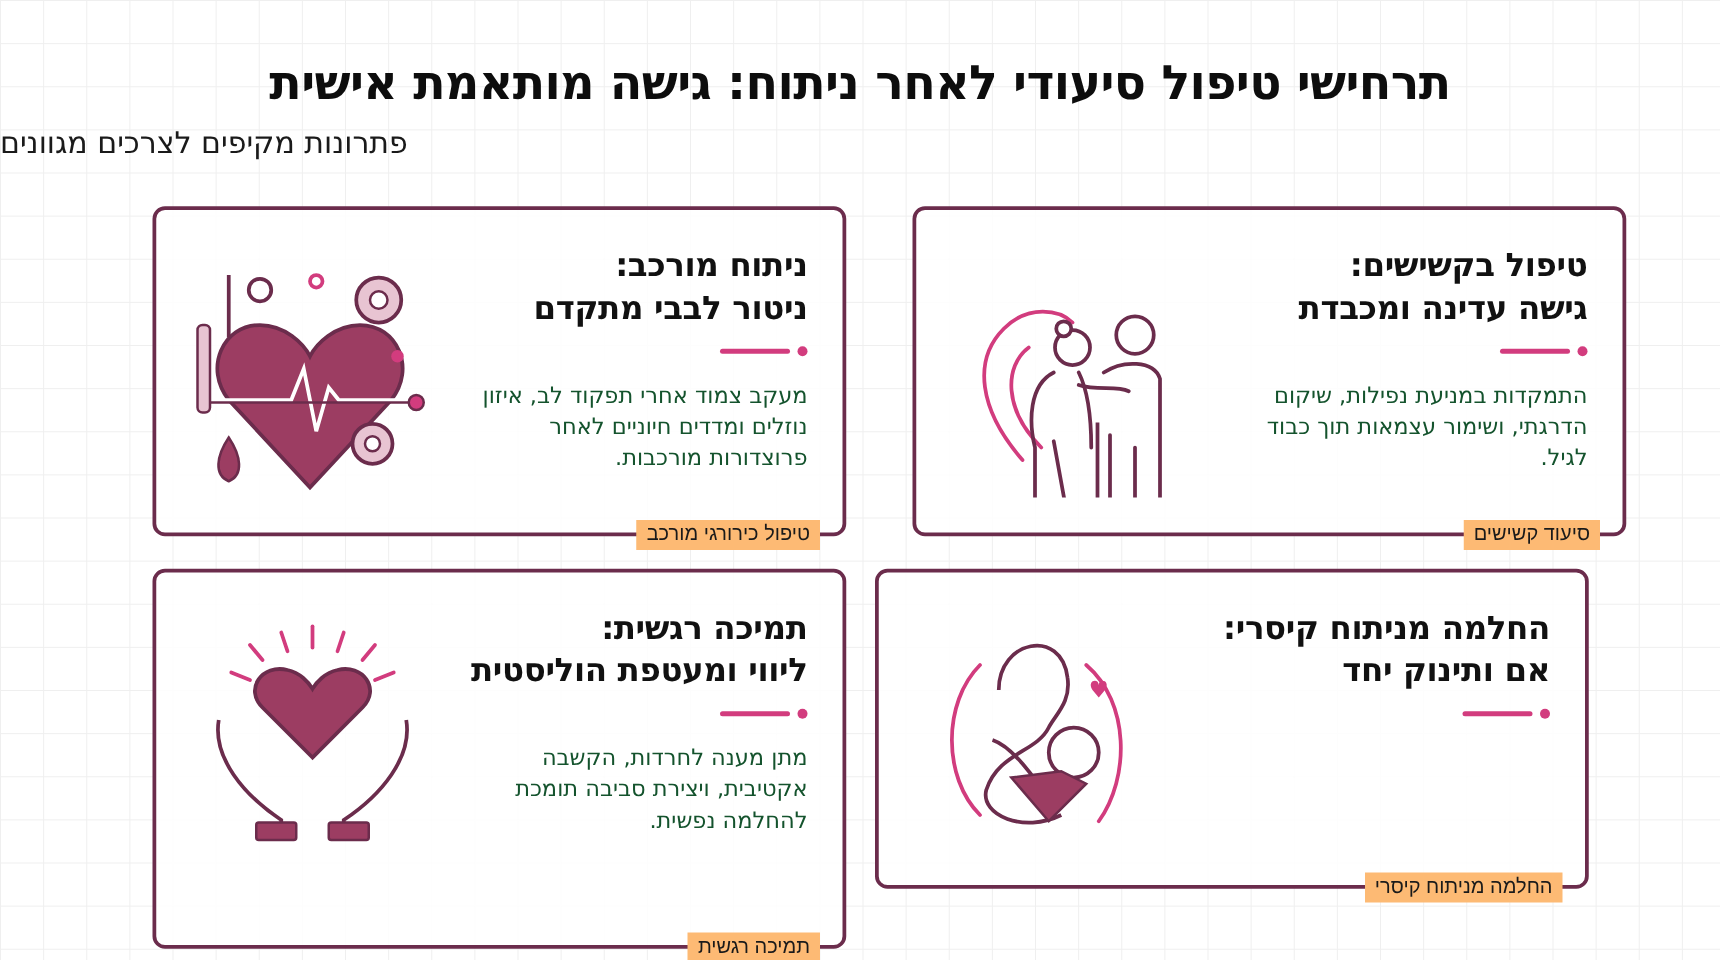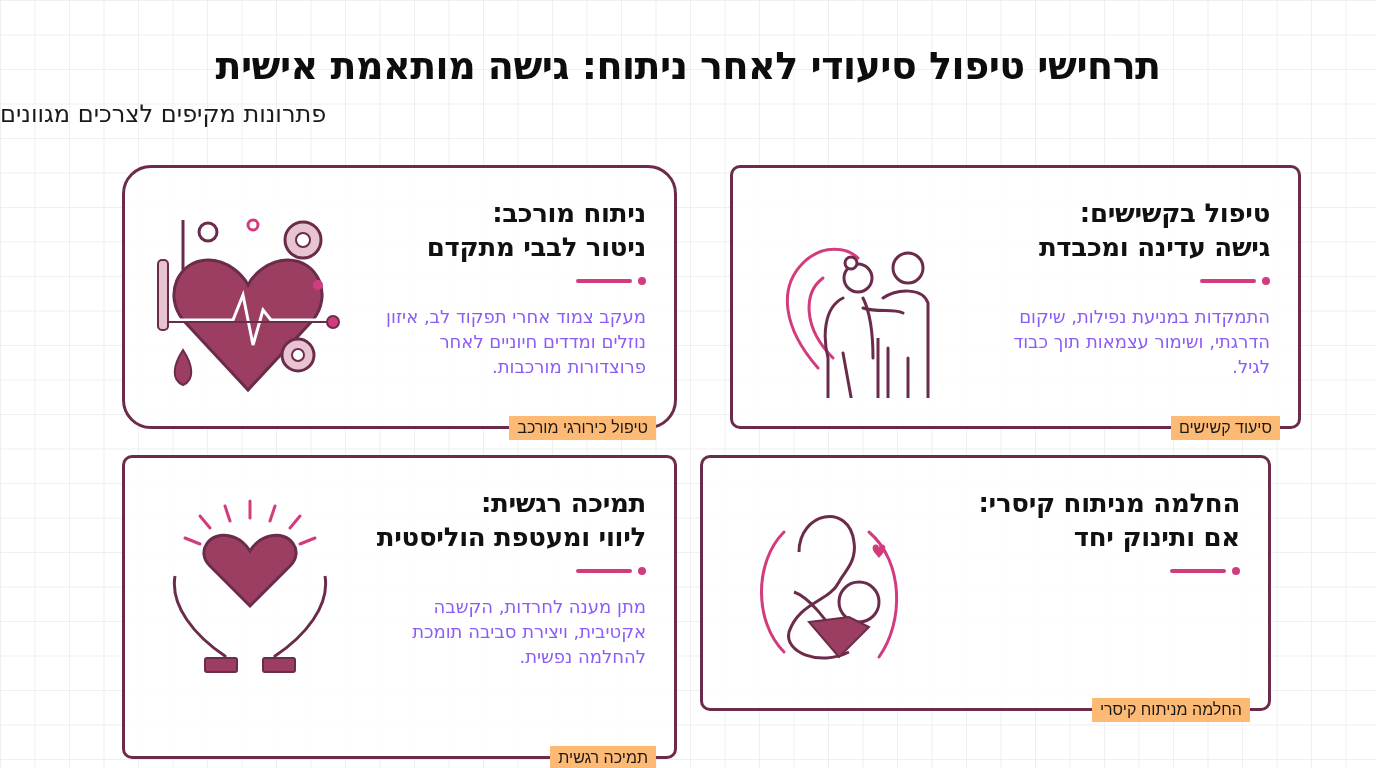--- a/index.html
+++ b/index.html
@@ -33,21 +33,21 @@
   .card h2 {
     margin:0; font-size:26px; line-height:34px; font-weight:bold; color:#111;
     font-family:"DejaVu Sans", sans-serif; letter-spacing:-0.3px;
   }
   .accent {
     display:flex; flex-direction:row; align-items:center; gap:6px; margin-top:12px; height:10px;
   }
   .accent .dot { width:8px; height:8px; border-radius:50%; background:#d23c7e; }
   .accent .bar { width:56px; height:4px; border-radius:2px; background:#d23c7e; }
   .card p {
-    margin:18px 0 0 0; font-size:18px; line-height:25px; color:#8b5cf6;
+    margin:18px 0 0 0; font-size:18px; line-height:25px; color:#14532d;
     font-family:"DejaVu Sans", sans-serif;
   }
   .footer {
     position:absolute; bottom:-14px; right:18px; direction:rtl;
     background:#fdba74; padding:0 8px; font-size:16px; line-height:24px; color:#1a1a1a;
     font-family:Liberation Sans, sans-serif;
   }
   .icon { position:absolute; left:22px; top:40px; width:190px; height:190px; }
 </style>
 </head>
@@ -75,21 +75,21 @@
     <circle cx="88" cy="55" r="6" fill="#fff" stroke="#6b2c4c" stroke-width="3"></circle>
     <path d="M80 90 C60 100 60 130 65 150 L65 200 M80 145 L90 200 M100 90 C110 110 110 140 110 150" fill="none" stroke="#6b2c4c" stroke-width="3" stroke-linecap="round"></path>
     <line x1="115" y1="130" x2="115" y2="200" stroke="#6b2c4c" stroke-width="3"></line>
     <circle cx="145" cy="60" r="15" fill="#fff" stroke="#6b2c4c" stroke-width="3"></circle>
     <path d="M120 90 C135 80 160 80 165 95 L165 200 M145 150 L145 200 M125 200 L125 140 M100 100 C115 105 130 100 140 105" fill="none" stroke="#6b2c4c" stroke-width="3" stroke-linecap="round"></path>
     <line x1="10" y1="210" x2="175" y2="210" stroke="#6b2c4c" stroke-width="3" stroke-linecap="round"></line>
   </svg>
   <div class="footer">סיעוד קשישים</div>
 </div>
 
-<div class="card" style="left:122px; top:165px; width:555px; height:264px;border-radius:29px;">
+<div class="card" style="left:122px; top:165px; width:555px; height:264px;">
   <div class="text">
     <h2>
       <span>ניתוח מורכב:</span><br>
       <span>ניטור לבבי מתקדם</span>
     </h2>
     <div class="accent">
         <span class="dot"></span>
         <span class="bar"></span>
       </div>
     <p>מעקב צמוד אחרי תפקוד לב, איזון נוזלים ומדדים חיוניים לאחר פרוצדורות מורכבות.</p>

